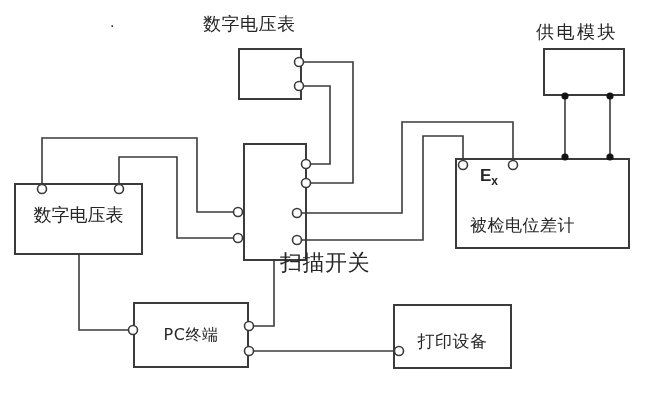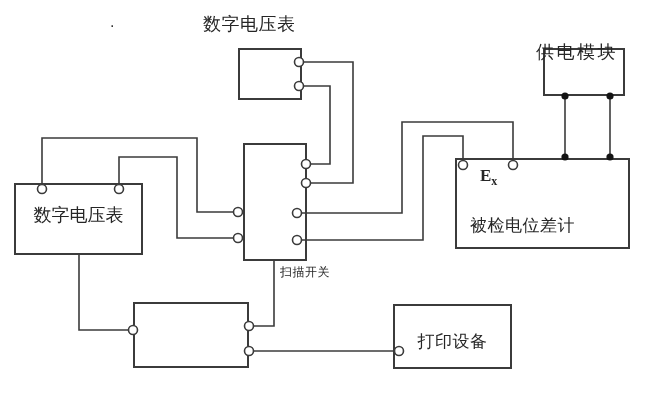--- a/index.html
+++ b/index.html
@@ -36,35 +36,35 @@
   
   .box-ec   { left: 238px; top: 48px;  width: 64px;  height: 52px; }
   .box-psu  { left: 543px; top: 48px;  width: 82px;  height: 48px; }
   .box-dv   { left: 14px;  top: 183px; width: 129px; height: 72px; }
   .box-ctrl { left: 243px; top: 143px; width: 64px;  height: 118px; }
   .box-pot  { left: 455px; top: 158px; width: 175px; height: 91px; }
   .box-pc   { left: 133px; top: 302px; width: 116px; height: 66px; }
   .box-prn  { left: 393px; top: 304px; width: 119px; height: 65px; }
   
   .lbl-ec   { left: 203px; top: 14px;  font-size: 18px; letter-spacing: 0.5px; }
-  .lbl-psu  { left: 536px; top: 22px;  font-size: 18px; letter-spacing: 2.5px; margin-top: 20px; }
+  .lbl-psu  { left: 536px; top: 22px;  font-size: 18px; letter-spacing: 2.5px; }
   .lbl-dv   { left: 14px;  top: 183px; width: 129px; height: 64px; font-size: 18px; }
   .lbl-ctrl {
     left: 249px; top: 167px; width: 28px;
     font-size: 18px; line-height: 23px;
     text-align: center;
     word-break: break-all;
     white-space: normal;
   }
   .lbl-pot  { left: 470px; top: 216px; font-size: 17px; letter-spacing: 0.5px; }
-  .lbl-ex   { left: 480px; top: 166px; font-family: Liberation Serif, serif; font-size: 17px; font-weight: bold; }
+  .lbl-ex   { left: 480px; top: 166px; font-family: Liberation Sans, sans-serif; font-size: 17px; font-weight: bold; }
   .lbl-ex sub { font-size: 12px; }
   .lbl-pc   { left: 133px; top: 302px; width: 116px; height: 66px; font-size: 16px; letter-spacing: 0.5px; }
   .lbl-prn  { left: 393px; top: 304px; width: 119px; height: 76px; font-size: 17px; letter-spacing: 0.5px; }
-  .lbl-scan { left: 280px; top: 266px; font-size: 12px; letter-spacing: 0.5px; }
+  .lbl-scan { left: 280px; top: 250px; font-size: 22px; letter-spacing: 0.5px; }
   .lbl-dot  { left: 110px; top: 14px;  font-size: 14px; }
   
   .wires {
     position: absolute;
     left: 0; top: 0;
     width: 653px;
     height: 406px;
     pointer-events: none;
     z-index: 5;
   }
@@ -94,20 +94,21 @@
   <div class="box box-ctrl"></div>
   <div class="box box-pot"></div>
   <div class="box box-pc"></div>
   <div class="box box-prn"></div>
 
   <div class="lbl lbl-ec">数字电压表</div>
   <div class="lbl lbl-psu">供电模块</div>
   <div class="lbl lbl-dv lbl-center">数字电压表</div>
   <div class="lbl lbl-pot">被检电位差计</div>
   <div class="lbl lbl-ex"><span>E</span><sub>x</sub></div>
+  <div class="lbl lbl-pc lbl-center">PC终端</div>
   <div class="lbl lbl-prn lbl-center">打印设备</div>
   <div class="lbl lbl-scan">扫描开关</div>
   <div class="lbl lbl-dot">.</div>
 
   <svg class="wires" viewBox="0 0 653 406">
 
     <polyline class="wire" points="42,189 42,138 197,138 197,212 238,212"></polyline>
     <polyline class="wire" points="119,189 119,157 177,157 177,238 238,238"></polyline>
 
     <polyline class="wire" points="299,62 353,62 353,183 306,183"></polyline>

